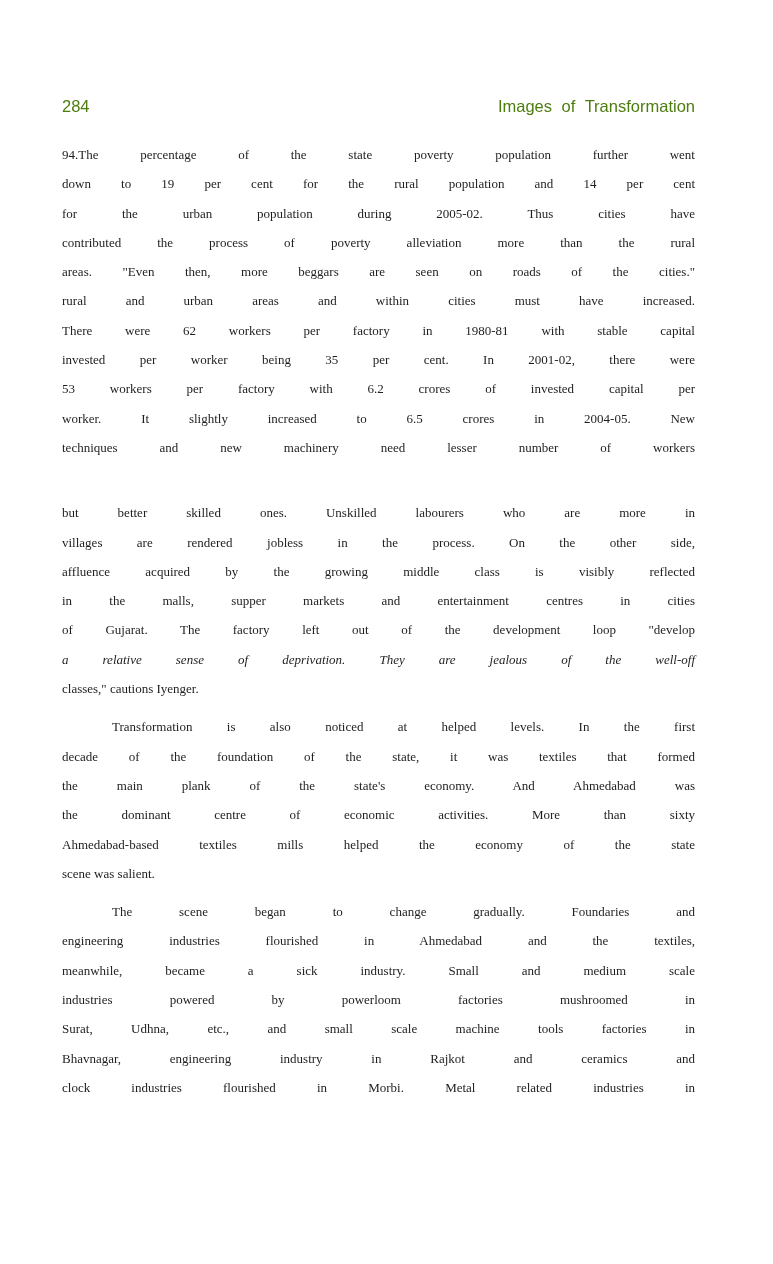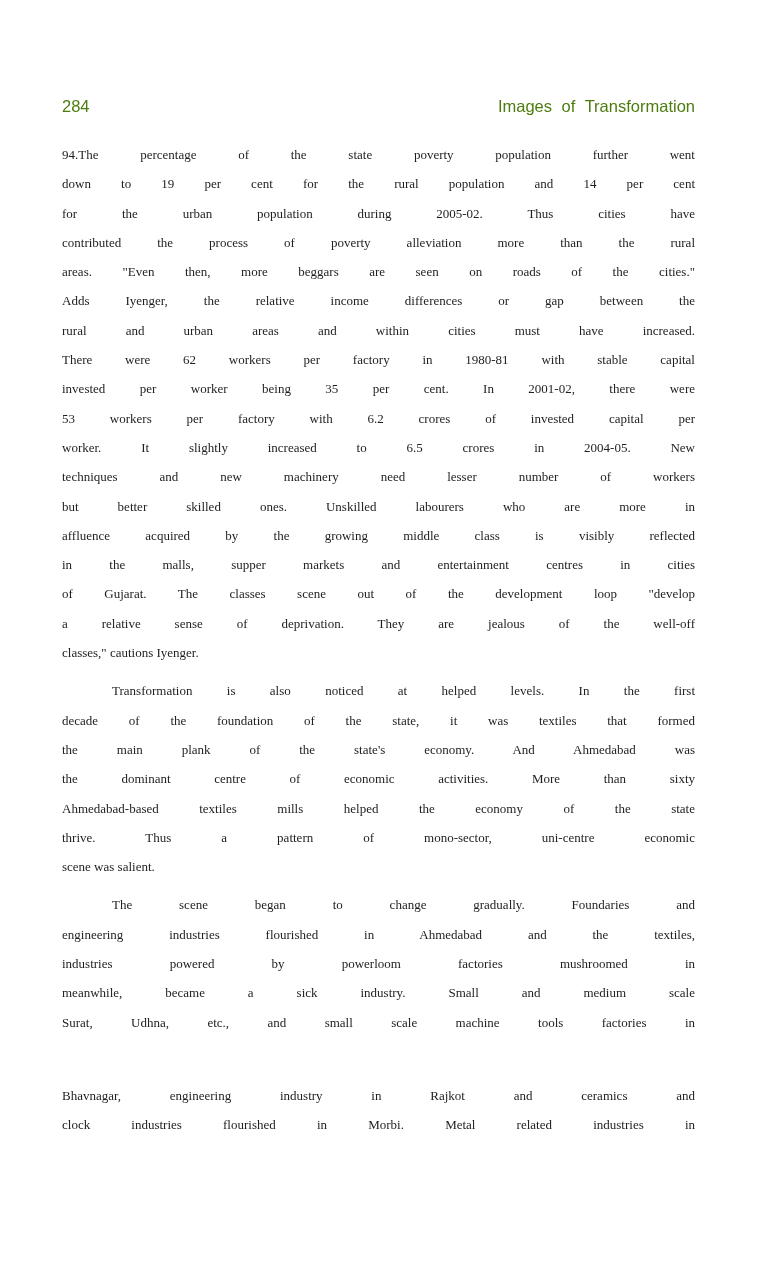--- a/index.html
+++ b/index.html
@@ -72,45 +72,44 @@
   <span class="running-title">Images of Transformation</span>
 </div>
 
 <div class="body-text">
   <p class="">
     <span class="line" style="display: block; word-spacing: 14.72px;">94.The percentage of the state poverty population further went</span>
     <span class="line" style="display: block; word-spacing: 11.77px;">down to 19 per cent for the rural population and 14 per cent</span>
     <span class="line" style="display: block; word-spacing: 19.62px;">for the urban population during 2005-02. Thus cities have</span>
     <span class="line" style="display: block; word-spacing: 10.8px;">contributed the process of poverty alleviation more than the rural</span>
     <span class="line" style="display: block; word-spacing: 9.54px;">areas. "Even then, more beggars are seen on roads of the cities."</span>
-    <span class="line" style="display: block; word-spacing: 10.74px;">Adds Iyenger, the relative income differences or gap between the</span>
     <span class="line" style="display: block; word-spacing: 15.69px;">rural and urban areas and within cities must have increased.</span>
     <span class="line" style="display: block; word-spacing: 9.78px;">There were 62 workers per factory in 1980-81 with stable capital</span>
     <span class="line" style="display: block; word-spacing: 12.41px;">invested per worker being 35 per cent. In 2001-02, there were</span>
     <span class="line" style="display: block; word-spacing: 13.03px;">53 workers per factory with 6.2 crores of invested capital per</span>
     <span class="line" style="display: block; word-spacing: 16.83px;">worker. It slightly increased to 6.5 crores in 2004-05. New</span>
     <span class="line" style="display: block; word-spacing: 15.08px;">techniques and new machinery need lesser number of workers</span>
-    <span class="line" style="display: block; word-spacing: 15.56px;">but better skilled ones. Unskilled labourers who are more in</span>
+    <span class="line" style="display: block; word-spacing: 15.56px; margin-top: 36px;">but better skilled ones. Unskilled labourers who are more in</span>
+    <span class="line" style="display: block; word-spacing: 12.4px;">villages are rendered jobless in the process. On the other side,</span>
     <span class="line" style="display: block; word-spacing: 9.57px;">affluence acquired by the growing middle class is visibly reflected</span>
     <span class="line" style="display: block; word-spacing: 12.76px;">in the malls, supper markets and entertainment centres in cities</span>
-    <span class="line" style="display: block; word-spacing: 9.6px;">of Gujarat. The classes scene out of the development loop "develop</span>
-    <span class="line" style="display: block; word-spacing: 11.63px;">a relative sense of deprivation. They are jealous of the well-off</span>
+    <span class="line" style="display: block; word-spacing: 9.6px;">of Gujarat. The factory left out of the development loop "develop</span>
+    <span class="line" style="display: block; word-spacing: 11.63px; font-style: italic;">a relative sense of deprivation. They are jealous of the well-off</span>
     <span class="line last">classes," cautions Iyenger.</span>
   </p>
   <p class="indent">
     <span class="line" style="display: block; word-spacing: 12.88px;">Transformation is also noticed at helped levels. In the first</span>
     <span class="line" style="display: block; word-spacing: 9.92px;">decade of the foundation of the state, it was textiles that formed</span>
     <span class="line" style="display: block; word-spacing: 15.42px;">the main plank of the state's economy.  And Ahmedabad was</span>
     <span class="line" style="display: block; word-spacing: 17.72px;">the dominant centre of economic activities. More than sixty</span>
     <span class="line" style="display: block; word-spacing: 12.79px;">Ahmedabad-based textiles mills helped the economy of the state</span>
-    <span class="line" style="display: block; word-spacing: 21.24px;">thrive. Thus a pattern of mono-sector, uni-centre economic</span>
     <span class="line last">scene was salient.</span>
   </p>
   <p class="indent">
     <span class="line" style="display: block; word-spacing: 20.41px;">The scene began to change gradually. Foundaries and</span>
     <span class="line" style="display: block; word-spacing: 14.61px;">engineering industries flourished in Ahmedabad and the textiles,</span>
+    <span class="line" style="display: block; word-spacing: 16.67px;">meanwhile, became a sick industry. Small and medium scale</span>
     <span class="line" style="display: block; word-spacing: 23.71px;">industries powered by powerloom factories mushroomed in</span>
-    <span class="line" style="display: block; word-spacing: 16.67px;">meanwhile, became a sick industry. Small and medium scale</span>
     <span class="line" style="display: block; word-spacing: 14.61px;">Surat, Udhna, etc., and small scale machine tools factories in</span>
-    <span class="line" style="display: block; word-spacing: 19.31px; margin-top: 44px;">Bhavnagar, engineering industry in Rajkot and ceramics and</span>
+    <span class="line" style="display: block; word-spacing: 19.31px;">Bhavnagar, engineering industry in Rajkot and ceramics and</span>
     <span class="line" style="display: block; word-spacing: 13.85px;">clock industries flourished in Morbi. Metal related industries in</span>
   </p>
 </div>
 
 </body></html>

